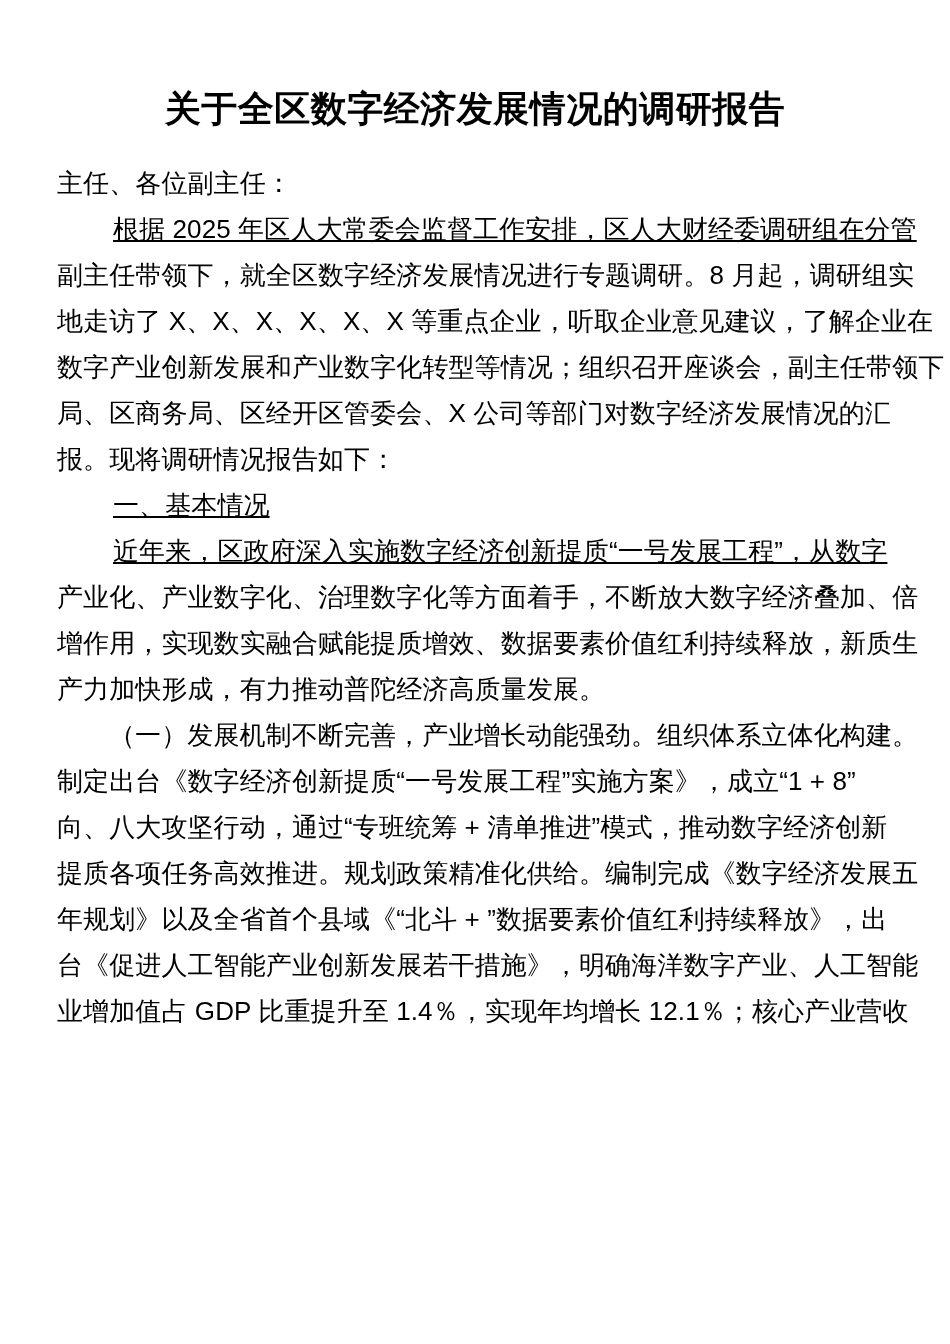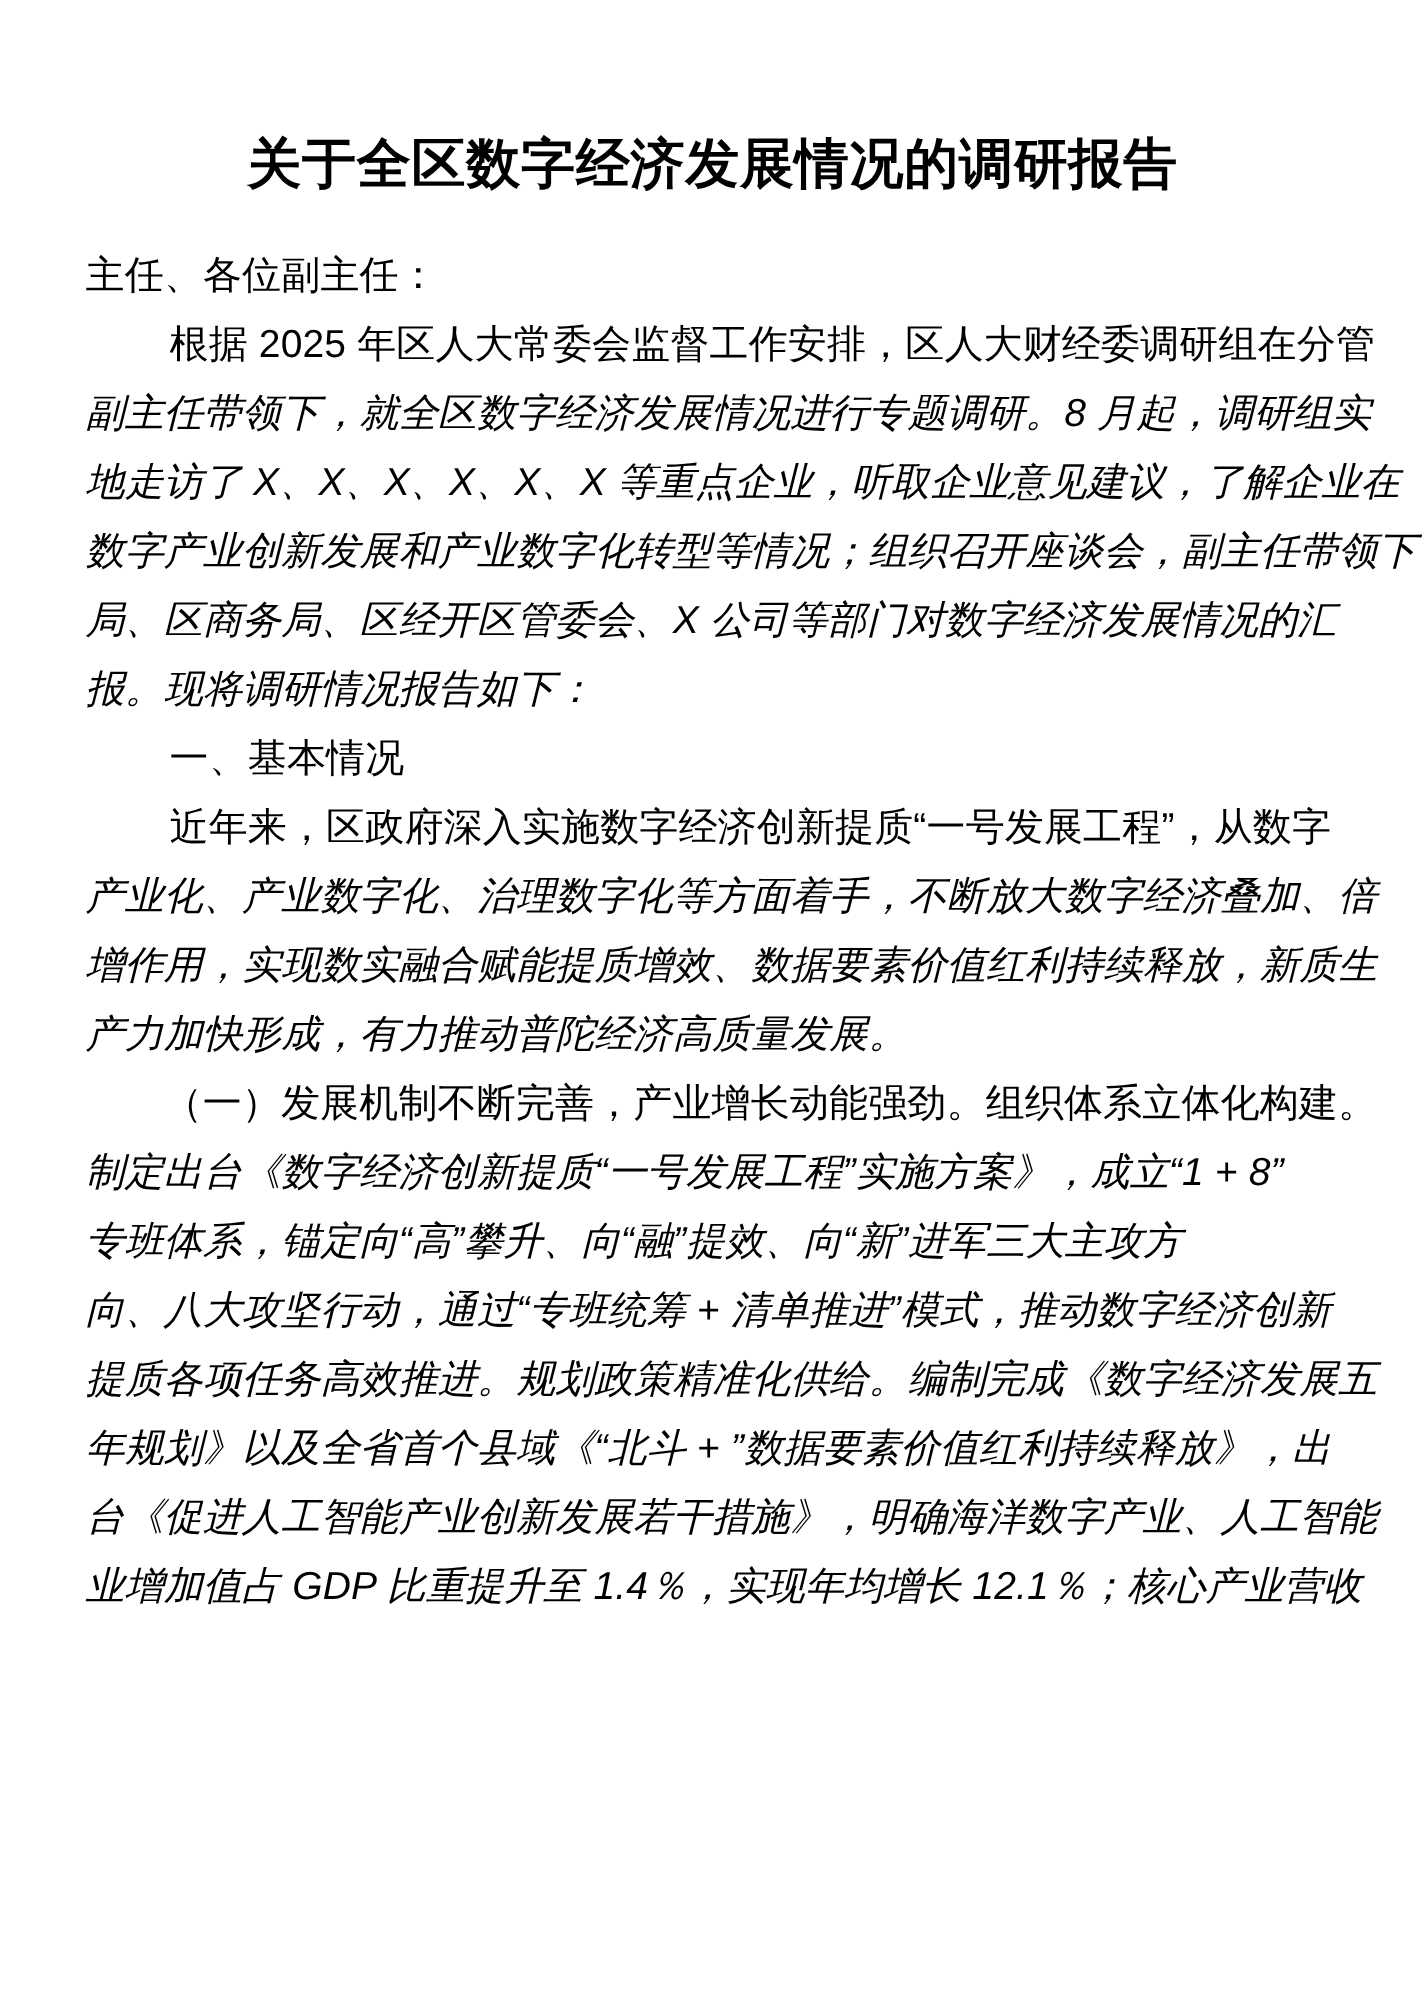--- a/index.html
+++ b/index.html
@@ -38,28 +38,28 @@
   }
   .line {
     font-size: 26px;
     line-height: 46px;
     height: 46px;
     white-space: nowrap;
     letter-spacing: 0.1px;
   }
   .indent-2 {
     padding-left: 56px;
+    text-decoration: underline;
   }
   .indent-bracket {
     padding-left: 52px;
   }
   .justified {
     
     width: 836px;
-    font-style: italic;
   }
 </style>
 </head>
 <body>
 
 <div class="page">
 
   <h1 class="doc-title">关于全区数字经济发展情况的调研报告</h1>
 
   <div class="body-block">
@@ -72,21 +72,20 @@
     <div class="line justified">数字产业创新发展和产业数字化转型等情况；组织召开座谈会，副主任带领下</div>
     <div class="line justified">局、区商务局、区经开区管委会、X 公司等部门对数字经济发展情况的汇</div>
     <div class="line justified">报。现将调研情况报告如下：</div>
     <div class="line indent-2">一、基本情况</div>
     <div class="line indent-2">近年来，区政府深入实施数字经济创新提质“一号发展工程”，从数字</div>
     <div class="line justified">产业化、产业数字化、治理数字化等方面着手，不断放大数字经济叠加、倍</div>
     <div class="line justified">增作用，实现数实融合赋能提质增效、数据要素价值红利持续释放，新质生</div>
     <div class="line justified">产力加快形成，有力推动普陀经济高质量发展。</div>
     <div class="line indent-bracket">（一）发展机制不断完善，产业增长动能强劲。组织体系立体化构建。</div>
     <div class="line justified">制定出台《数字经济创新提质“一号发展工程”实施方案》，成立“1 + 8”</div>
-    <div class="line justified">专班体系，锚定向“高”攀升、向“融”提效、向“新”进军三大主攻方</div>
     <div class="line justified">向、八大攻坚行动，通过“专班统筹 + 清单推进”模式，推动数字经济创新</div>
     <div class="line justified">提质各项任务高效推进。规划政策精准化供给。编制完成《数字经济发展五</div>
     <div class="line justified">年规划》以及全省首个县域《“北斗 + ”数据要素价值红利持续释放》，出</div>
     <div class="line justified">台《促进人工智能产业创新发展若干措施》，明确海洋数字产业、人工智能</div>
     <div class="line justified">业增加值占 GDP 比重提升至 1.4％，实现年均增长 12.1％；核心产业营收</div>
 
   </div>
 
 </div>
 

